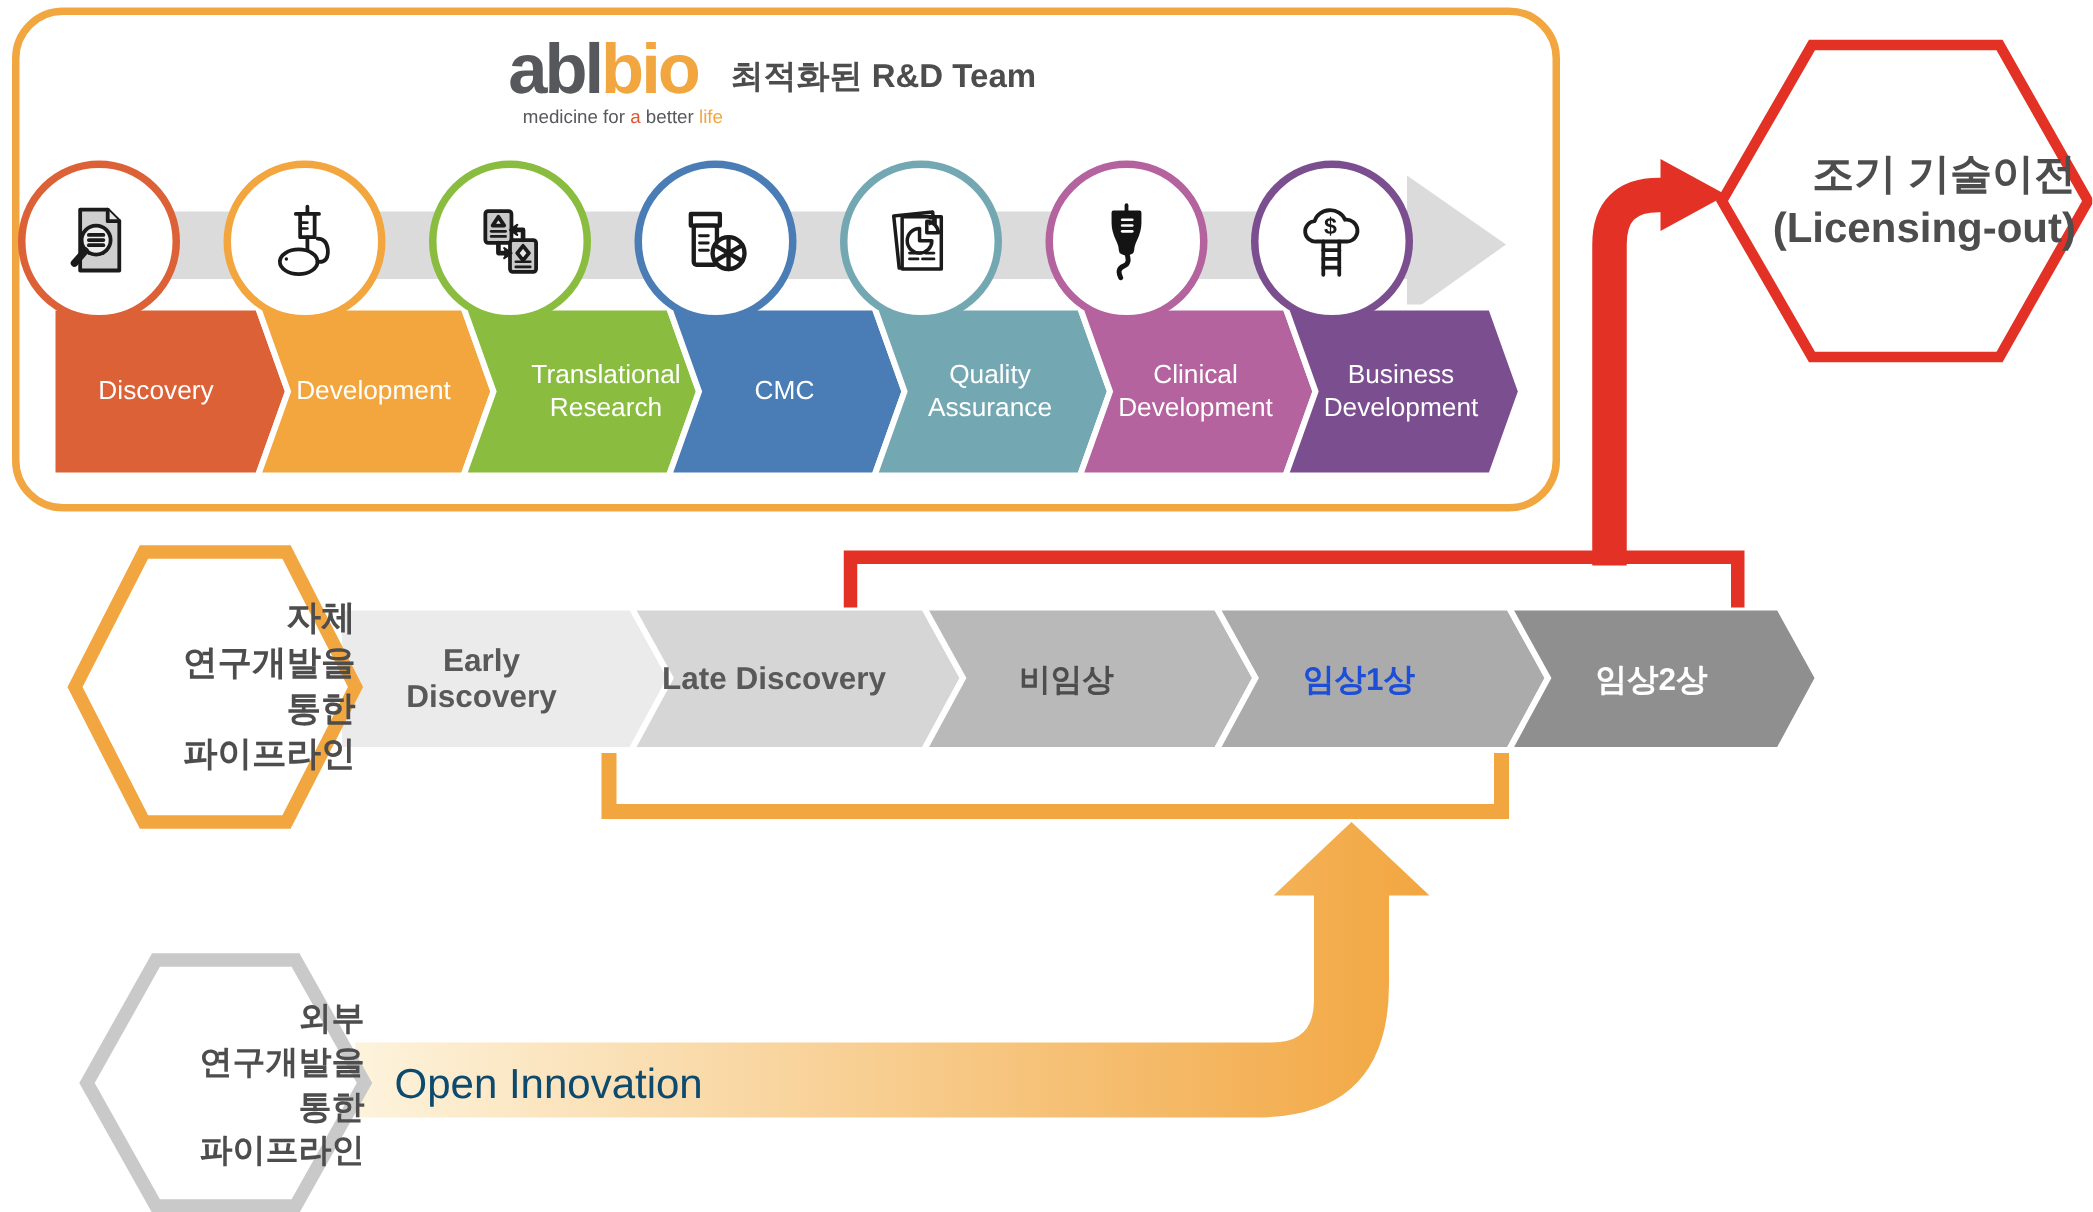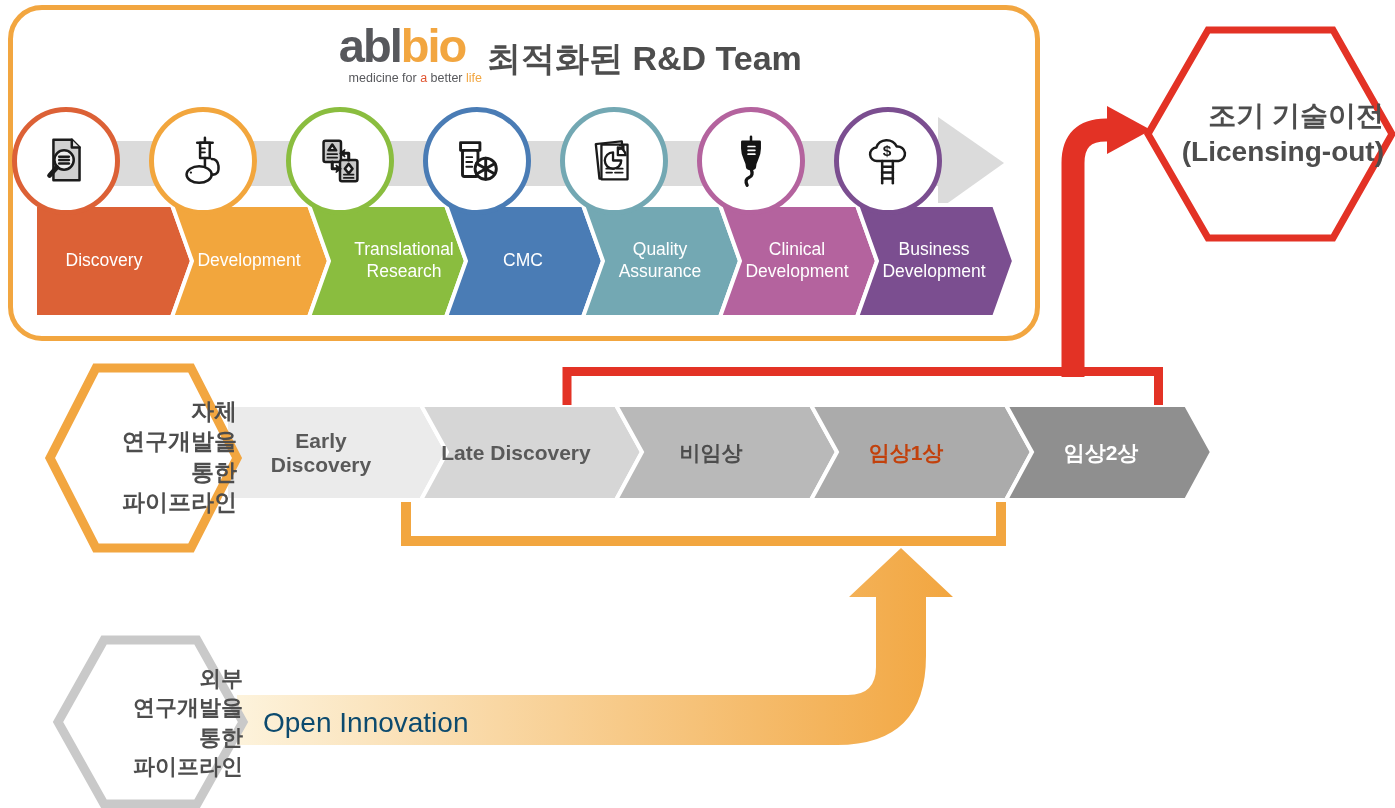--- a/index.html
+++ b/index.html
@@ -15,21 +15,21 @@
 
   
   .logo{left:292px;top:22px;width:190px;text-align:center;line-height:1;}
   .logo .wordmark{font-size:47px;font-weight:bold;letter-spacing:-2px;margin-left:30px;}
   .logo .abl{color:#57585c;}
   .logo .bio{color:#F2A640;}
   .logo .tagline{display:block;font-size:12.5px;margin-top:3px;text-align:right;color:#57585c;letter-spacing:0;}
   .tag-red{color:#e05430;}
   .tag-orange{color:#F2A640;}
 
-  .rd-title{left:487px;top:36px;font-size:34px;font-weight:bold;color:#4d4d4d;white-space:nowrap;}
+  .rd-title{left:487px;top:36px;font-size:22px;font-weight:bold;color:#4d4d4d;white-space:nowrap;}
 
   
   .circle{top:107px;width:98px;height:98px;border-radius:50%;border:5px solid #999;background:#ffffff;
           display:flex;align-items:center;justify-content:center;}
   .circle svg{position:static;}
 
   
   .step-label{top:205px;height:112px;width:122px;display:flex;align-items:center;justify-content:center;
               text-align:center;color:#ffffff;font-size:17.5px;line-height:1.25;}
 
@@ -197,21 +197,21 @@
     <path d="M237,695 H848 Q876,695 876,667 V597 H849 L901,548 L953,597 H926 V656 Q926,745 837,745 H237 Z" fill="url(#oi-grad)"></path>
 
     <polygon points="50,458 96,368 191,368 237,458 191,548 96,548" fill="#ffffff" stroke-width="9" stroke="#F2A640"></polygon>
     <polygon points="58,722 104,640 197,640 243,722 197,804 104,804" fill="#ffffff" stroke-width="9" stroke="#C9C9C9"></polygon>
     <polygon points="1148,134 1208,30 1333,30 1392,134 1333,238 1208,238" fill="#ffffff" stroke-width="7" stroke="#E33225"></polygon>
   </svg>
 
   <div class="abs stage-label" style="left: 246px; color: rgb(89, 89, 89);">Early Discovery</div>
   <div class="abs stage-label" style="left: 441px; color: rgb(89, 89, 89);">Late Discovery</div>
   <div class="abs stage-label" style="left: 636px; color: rgb(77, 77, 77);">비임상</div>
-  <div class="abs stage-label" style="left: 831px; color: #c2410c;">임상1상</div>
+  <div class="abs stage-label" style="left: 831px; color: #1d4ed8;">임상1상</div>
   <div class="abs stage-label" style="left: 1026px; color: rgb(255, 255, 255);">임상2상</div>
 
   <div class="abs hex-text hex-internal-text">
     <span>자체</span>
     <span>연구개발을</span>
     <span>통한</span>
     <span>파이프라인</span>
   </div>
   <div class="abs hex-text hex-external-text">
     <span>외부</span>

